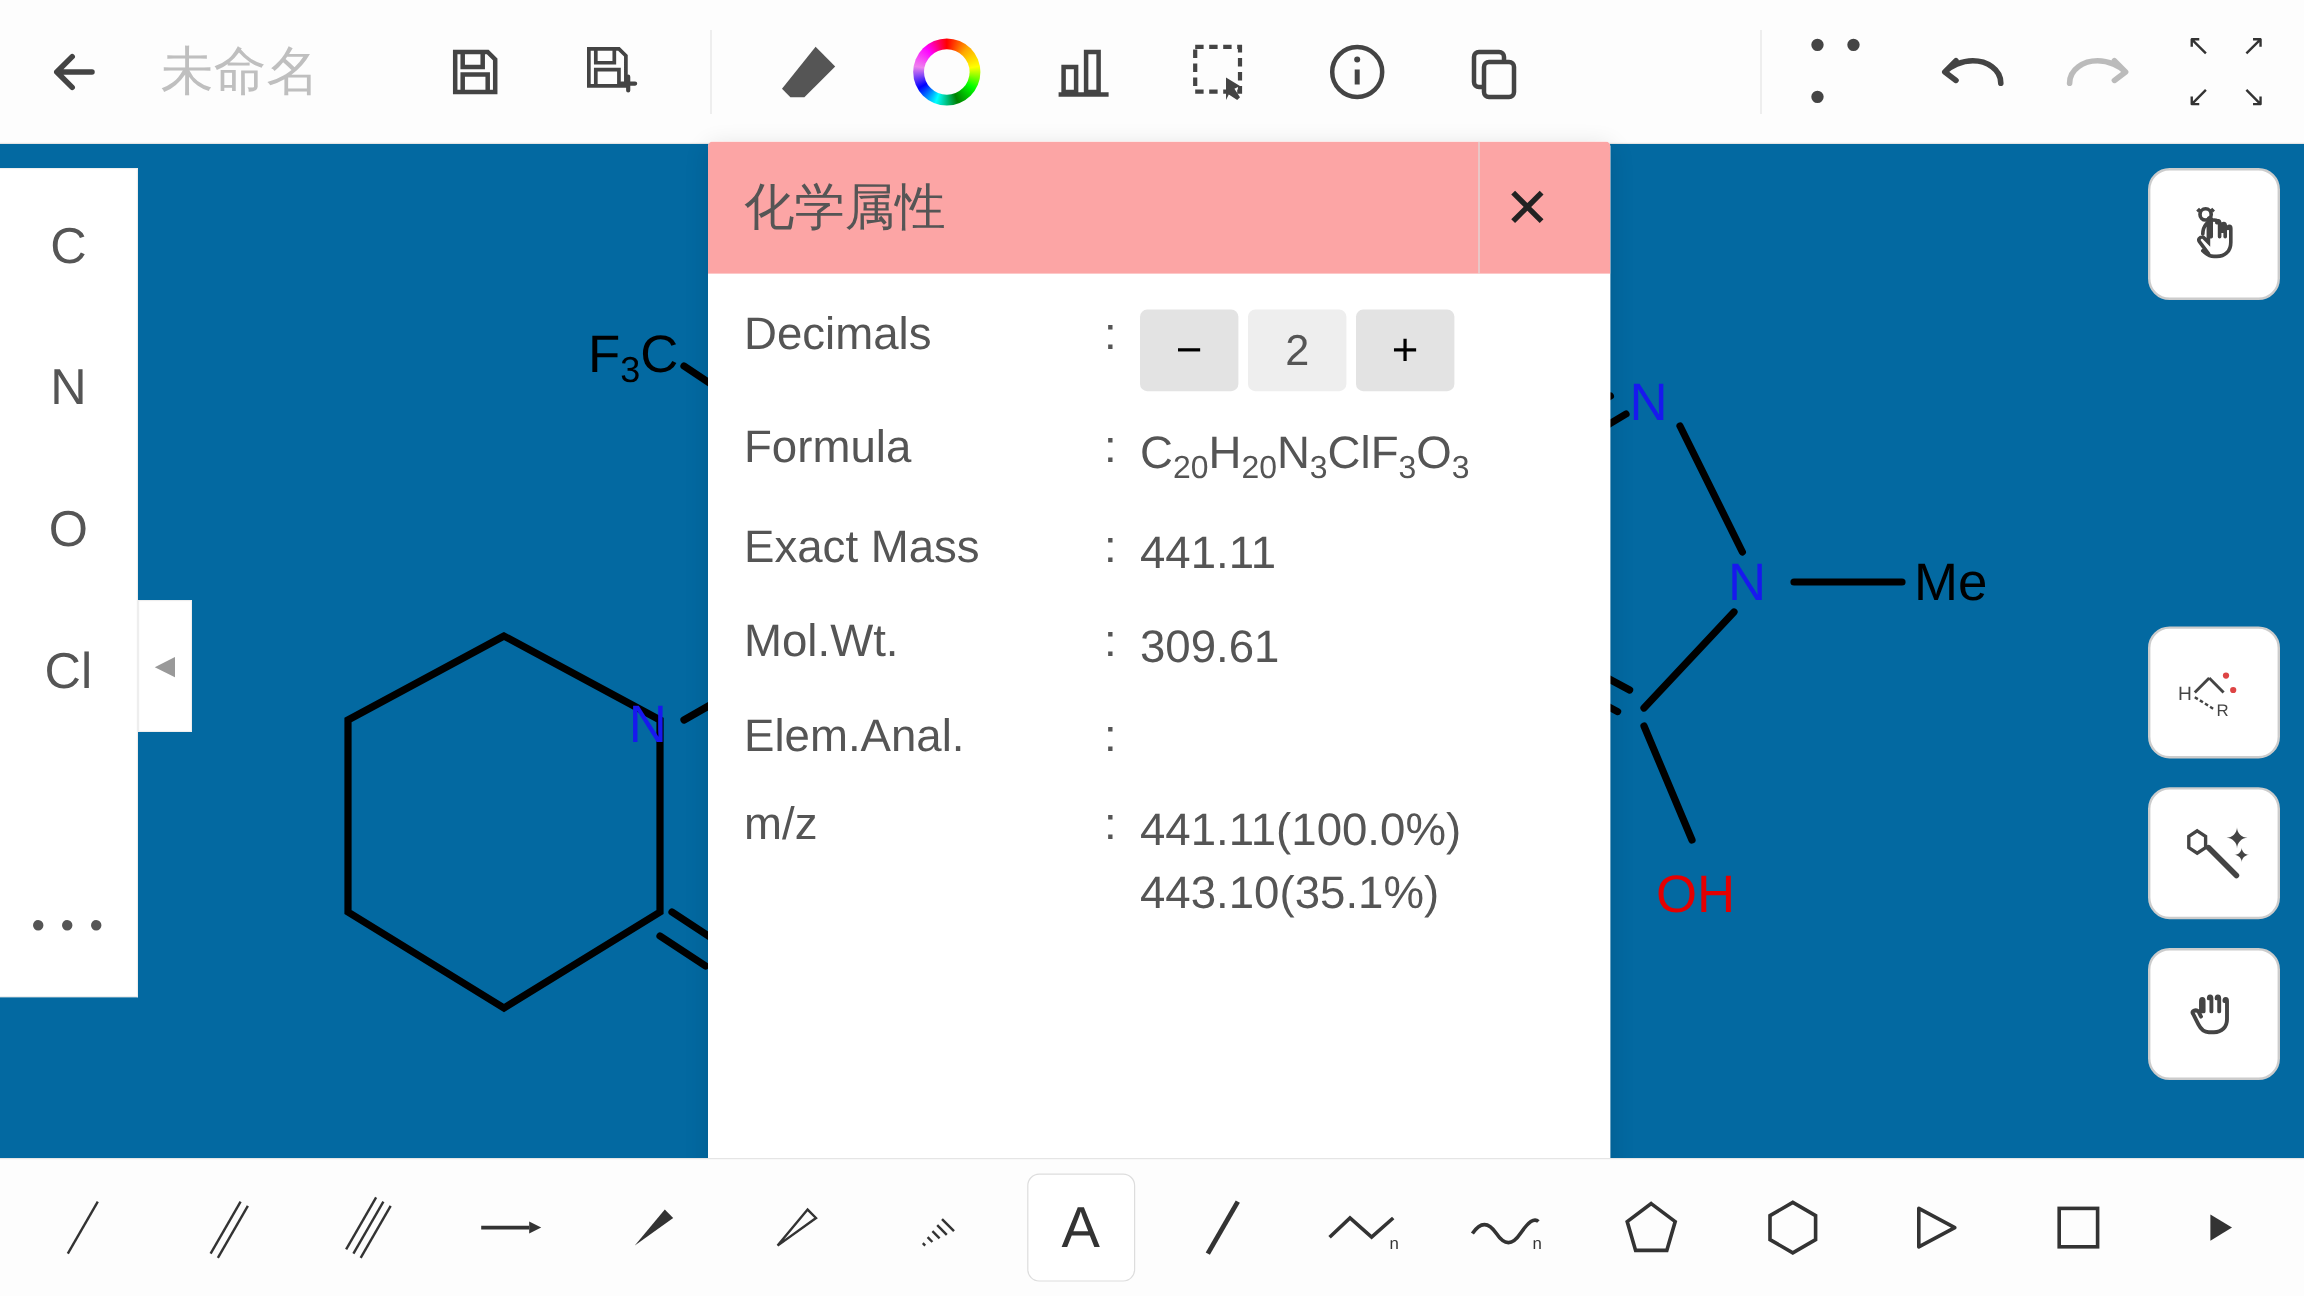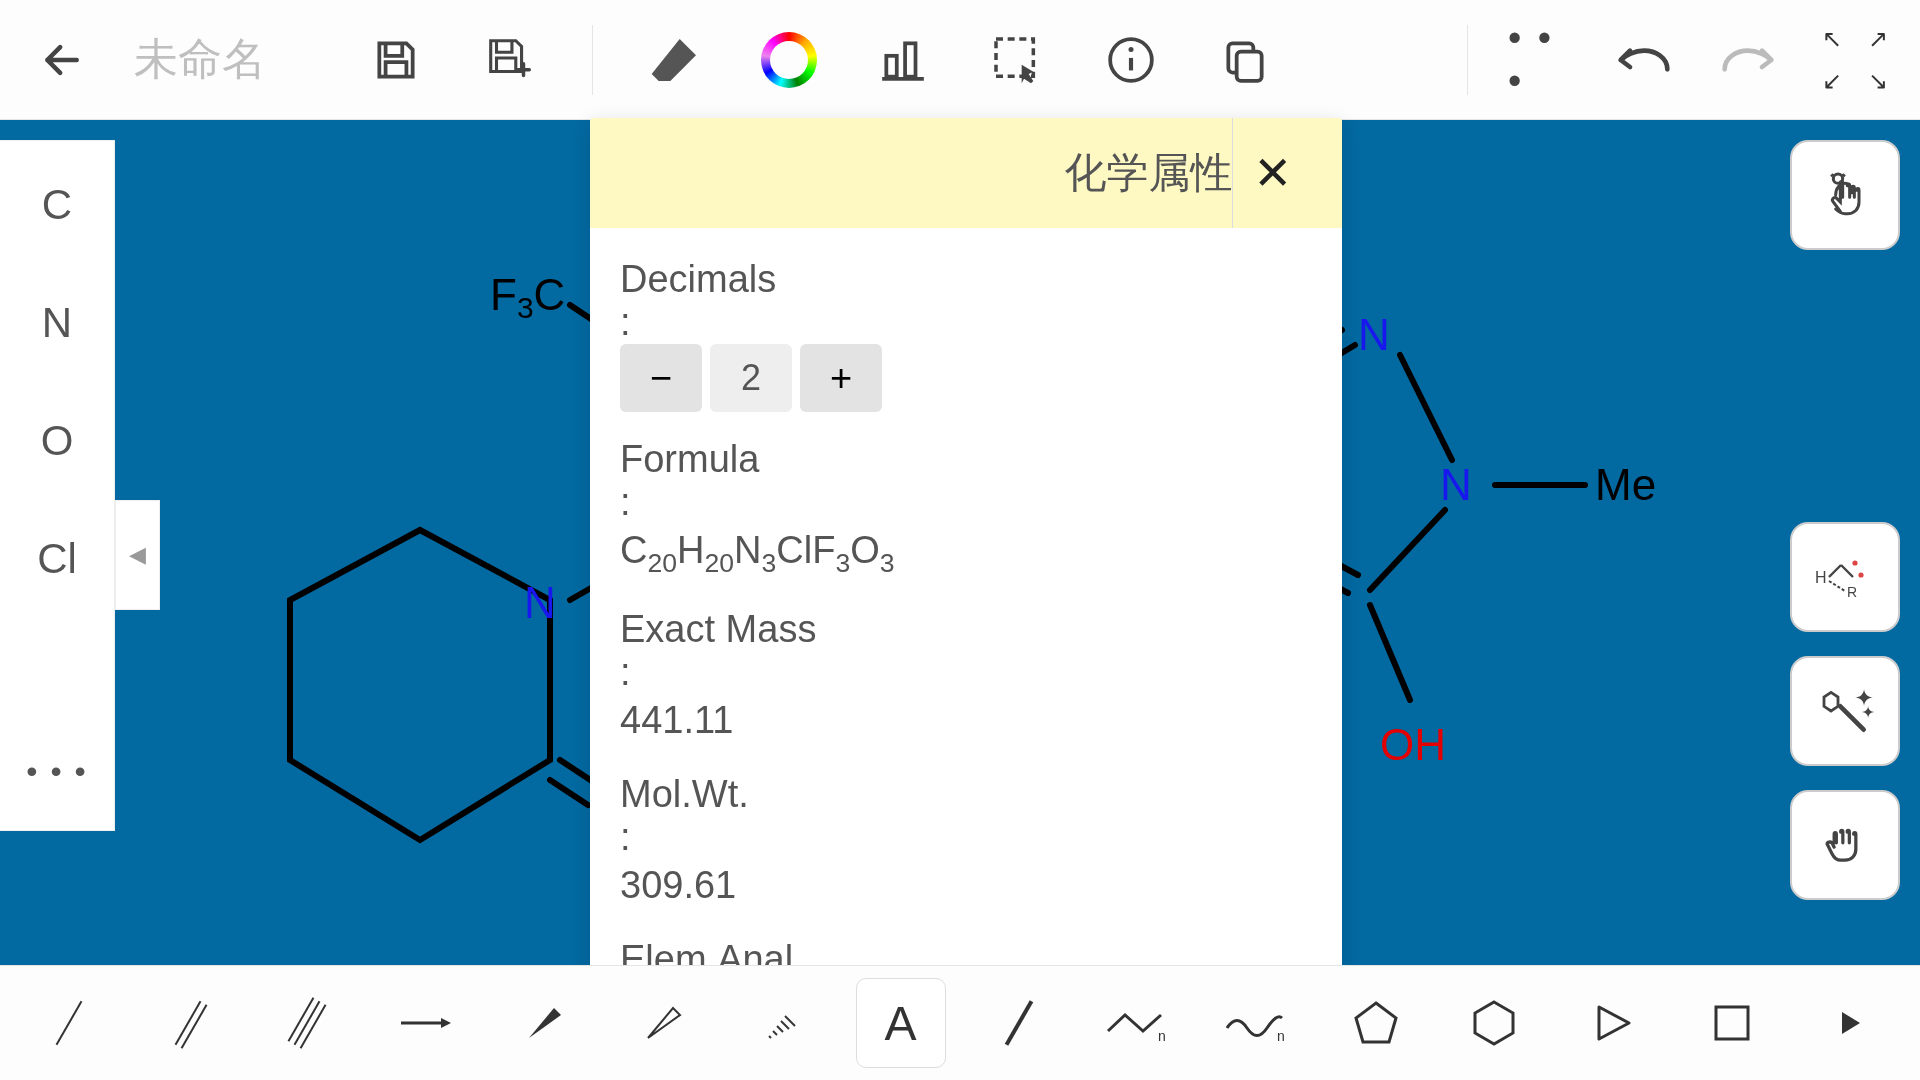--- a/index.html
+++ b/index.html
@@ -187,25 +187,25 @@
   top: 118px;
   width: 752px;
   height: 860px;
   background: #fff;
   box-shadow: 0 4px 20px rgba(0,0,0,0.12);
   border-radius: 4px;
   overflow: hidden;
 }
 .panel-header {
   height: 110px;
-  background: #fef9c3;
+  background: #fca5a5;
   display: flex;
   align-items: center;
   padding: 0 30px;
-  justify-content: flex-end;
+  justify-content: space-between;
 }
 .panel-title {
   font-size: 42px;
   color: #555;
 }
 .panel-close {
   font-size: 46px;
   color: #222;
   cursor: pointer;
   padding: 0 20px;
@@ -215,21 +215,20 @@
   align-items: center;
 }
 .panel-body {
   padding: 30px 30px;
 }
 .prop-row {
   display: flex;
   margin-bottom: 26px;
   font-size: 38px;
   color: #555;
-  flex-direction: column;
 }
 .prop-label {
   width: 300px;
   flex-shrink: 0;
 }
 .prop-colon {
   width: 30px;
 }
 .prop-value {
   color: #555;

